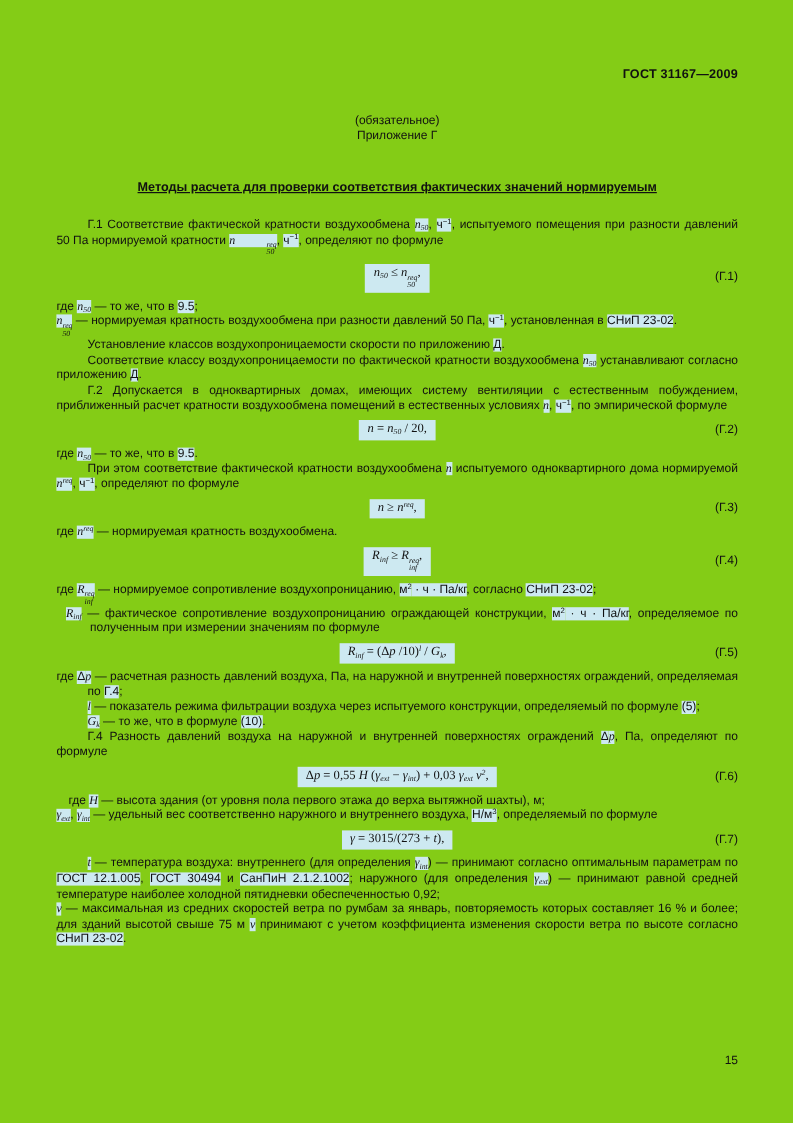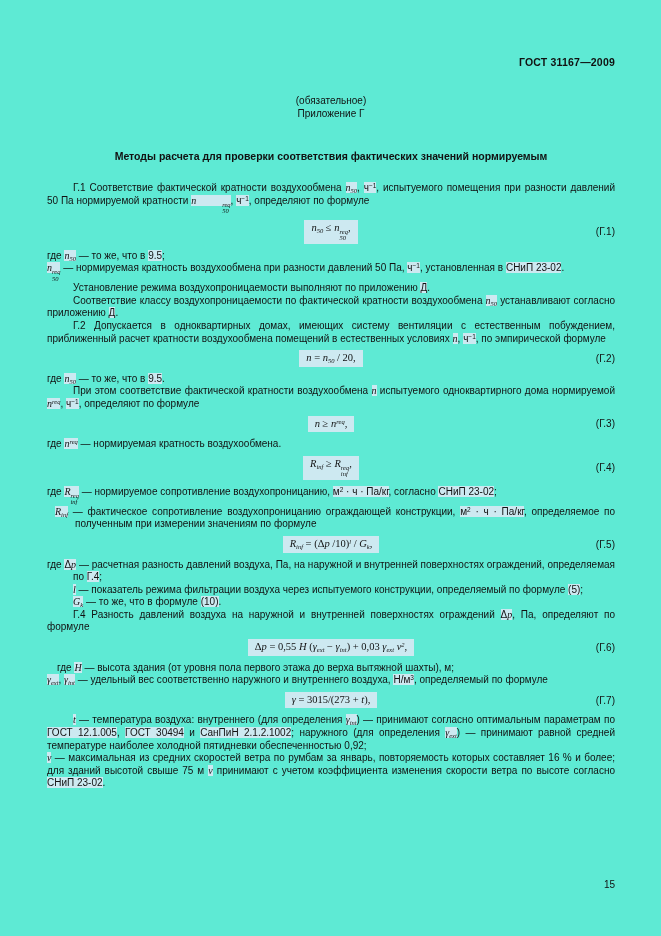--- a/index.html
+++ b/index.html
@@ -5,21 +5,21 @@
   * { margin: 0; padding: 0; box-sizing: border-box; }
   html, body { background: #ffffff; }
   body {
     width: 661px; height: 936px;
     font-family: "Liberation Sans", "DejaVu Sans", sans-serif;
     color: #111111;
   }
   .page {
     position: relative;
     width: 661px; height: 936px;
-    background: #5eead4;
+    background: #84cc16;
     padding: 56px 46px 36px 47px;
     overflow: hidden;
   }
   .gost-header {
     text-align: right;
     font-weight: bold;
     font-size: 10.5px;
     letter-spacing: 0.2px;
   }
   .appendix {
@@ -27,20 +27,21 @@
     margin-top: 26px;
     font-size: 10px;
     line-height: 13px;
   }
   .doc-title {
     text-align: center;
     font-weight: bold;
     font-size: 10.5px;
     margin-top: 30px;
     margin-bottom: 20px;
+    text-decoration: underline;
   }
   .content { font-size: 10px; line-height: 12.6px; }
   .para { text-align: justify; }
   .ind    { text-indent: 26px; }
   .indsm  { text-indent: 10px; }
   .flat   { text-indent: 0; }
   .hang   { padding-left: 26px; text-indent: -26px; }
   .hangdef{ padding-left: 28px; text-indent: -20px; }
   .it {
     font-style: italic;
@@ -100,21 +101,21 @@
           </span></span><span>, </span><span class="hl"><span>ч</span><sup>−1</sup></span><span>, определяют по формуле</span></div>
       <div class="formula-row"><span class="fbox hl"><span class="it"><span>n</span><sub>50</sub></span><span> ≤ </span><span class="it"><span>n</span><span class="stack">
               <span>req</span>
               <span>50</span>
             </span></span><span>,</span></span><span class="fnum">(Г.1)</span></div>
       <div class="para flat"><span>где </span><span class="it hl"><span>n</span><sub>50</sub></span><span> — то же, что в </span><span class="hl">9.5</span><span>;</span></div>
       <div class="para flat"><span class="it hl"><span>n</span><span class="stack">
             <span>req</span>
             <span>50</span>
           </span></span><span> — нормируемая кратность воздухообмена при разности давлений 50 Па, </span><span class="hl"><span>ч</span><sup>−1</sup></span><span>, установленная в </span><span class="hl">СНиП 23-02</span><span>.</span></div>
-      <div class="para ind"><span>Установление режима воздухопроницаемости выполняют по приложению </span><span class="hl">Д</span><span>.</span></div>
+      <div class="para ind"><span>Установление классов воздухопроницаемости скорости по приложению </span><span class="hl">Д</span><span>.</span></div>
       <div class="para ind"><span>Соответствие классу воздухопроницаемости по фактической кратности воздухообмена </span><span class="it hl"><span>n</span><sub>50</sub></span><span> устанавливают согласно приложению </span><span class="hl">Д</span><span>.</span></div>
       <div class="para ind"><span>Г.2 Допускается в одноквартирных домах, имеющих систему вентиляции с естественным побуждением, приближенный расчет кратности воздухообмена помещений в естественных условиях </span><span class="it hl">n</span><span>, </span><span class="hl"><span>ч</span><sup>−1</sup></span><span>, по эмпирической формуле</span></div>
       <div class="formula-row"><span class="fbox hl"><span class="it">n</span><span> = </span><span class="it"><span>n</span><sub>50</sub></span><span> / 20,</span></span><span class="fnum">(Г.2)</span></div>
       <div class="para flat"><span>где </span><span class="it hl"><span>n</span><sub>50</sub></span><span> — то же, что в </span><span class="hl">9.5</span><span>.</span></div>
       <div class="para ind"><span>При этом соответствие фактической кратности воздухообмена </span><span class="it hl">n</span><span> испытуемого одноквартирного дома нормируемой </span><span class="it hl"><span>n</span><sup>req</sup></span><span>, </span><span class="hl"><span>ч</span><sup>−1</sup></span><span>, определяют по формуле</span></div>
       <div class="formula-row"><span class="fbox hl"><span class="it">n</span><span> ≥ </span><span class="it"><span>n</span><sup>req</sup></span><span>,</span></span><span class="fnum">(Г.3)</span></div>
       <div class="para flat"><span>где </span><span class="it hl"><span>n</span><sup>req</sup></span><span> — нормируемая кратность воздухообмена.</span></div>
       <div class="formula-row"><span class="fbox hl"><span class="it"><span>R</span><sub>inf</sub></span><span> ≥ </span><span class="it"><span>R</span><span class="stack">
               <span>req</span>
               <span>inf</span>

